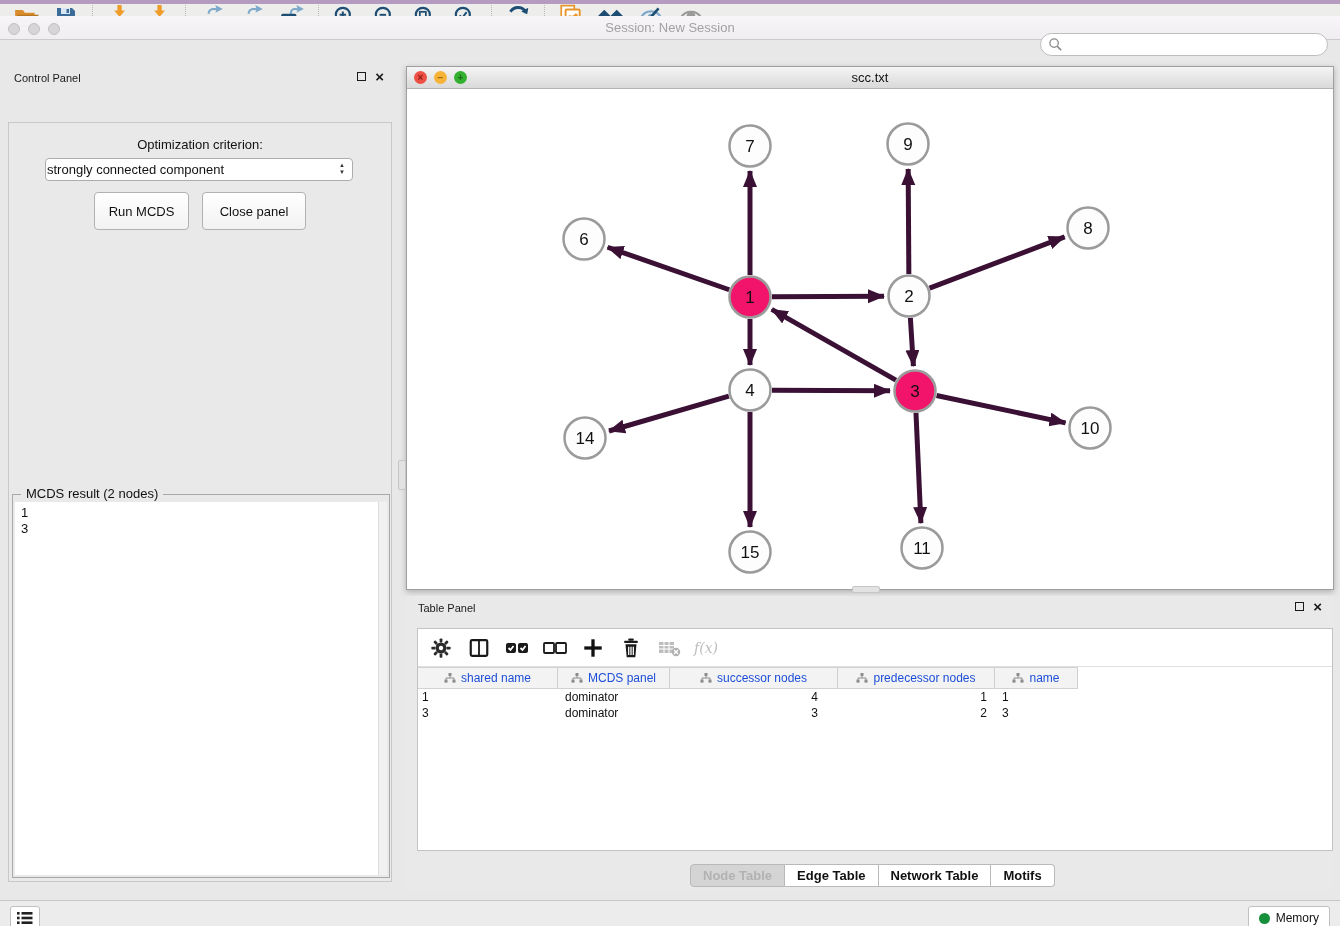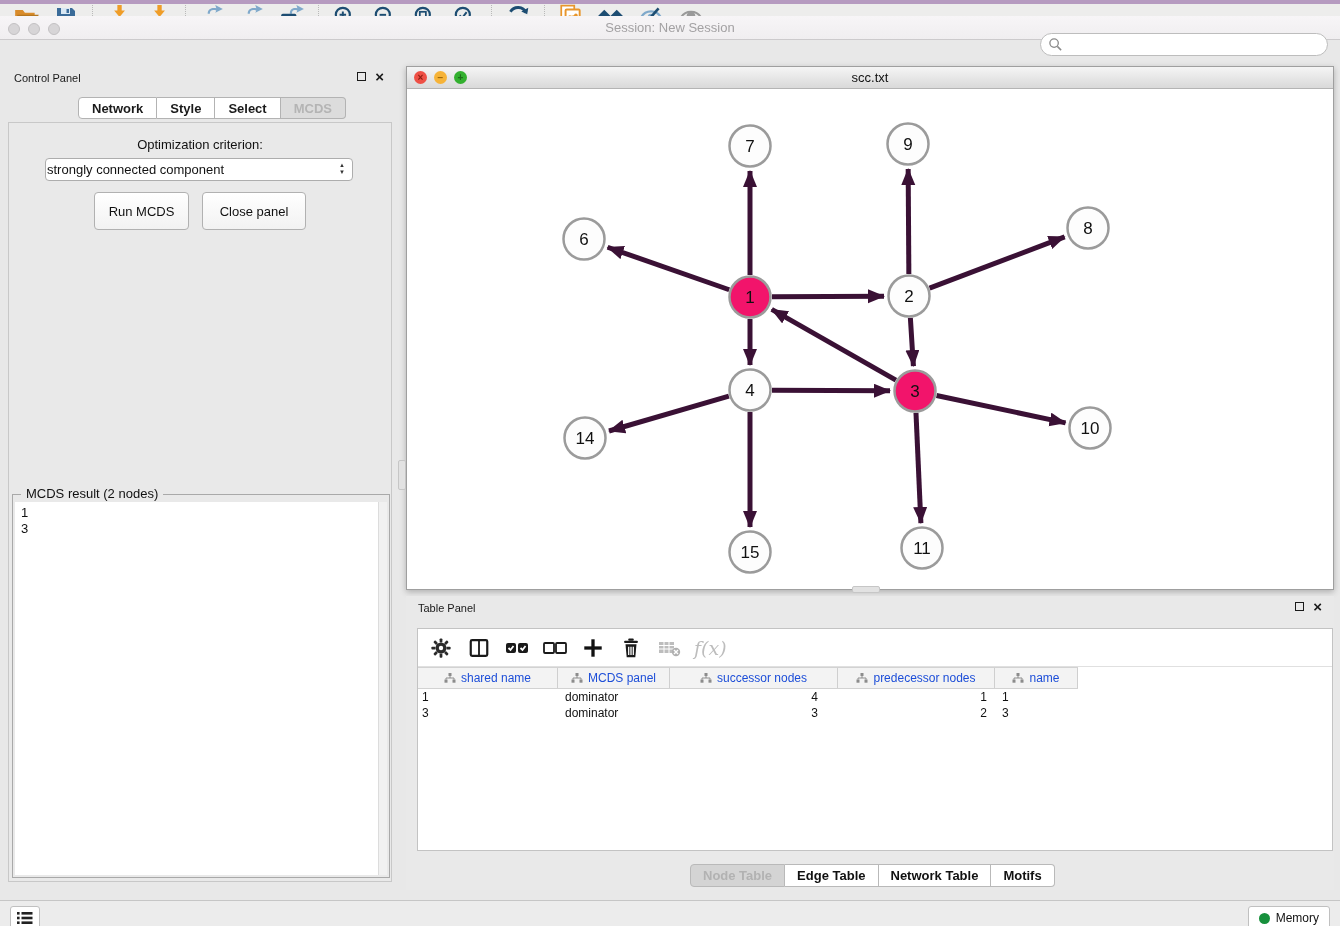--- a/index.html
+++ b/index.html
@@ -59,21 +59,21 @@
   .vgrip{left:398px;top:460px;width:8px;height:30px;background:#e2e2e2;border:1px solid #c6c6c6;border-radius:2px;}
   .hgrip{left:852px;top:586px;width:28px;height:7px;background:#e2e2e2;border:1px solid #c6c6c6;border-radius:2px;}
 
   
   #table-panel{left:406px;top:596px;width:928px;height:294px;background:#e9e9e9;}
   #tp-title{left:12px;top:6px;}
   #tp-btns{right:12px;top:6px;}
   #tp-main{left:11px;top:32px;width:916px;height:223px;background:#fff;border:1px solid #c3c3c3;}
   #tp-toolbar{left:0;top:0;width:914px;height:38px;display:flex;align-items:center;padding-left:10px;border-bottom:1px solid #e0e0e0;}
   .tpi{width:26px;height:26px;display:flex;align-items:center;justify-content:center;margin-right:12px;}
-  #fx-label{font-family:"DejaVu Serif","Liberation Serif",serif;font-style:italic;font-size:19px;color:#bdbdbd;}
+  #fx-label{font-family:"DejaVu Serif","Liberation Serif",serif;font-style:italic;font-size:14px;color:#bdbdbd;}
   #tbl-header{left:0;top:38px;display:flex;height:22px;border-top:1px solid #d2d2d2;border-bottom:1px solid #d2d2d2;}
   .th{background:#f3f3f3;border-right:1px solid #cfcfcf;display:flex;align-items:center;justify-content:center;gap:5px;font-size:12px;color:#1d4ed8;height:20px;}
   .tr{display:flex;height:16px;}
   .td{font-size:12px;color:#111;line-height:16px;white-space:nowrap;overflow:hidden;}
   #tbl-body{left:0;top:60px;width:914px;}
 
   #tp-tabs{left:284px;top:268px;height:23px;}
   .seg2{border:1px solid #b9b9b9;border-left:none;background:#fff;color:#111;font-size:13px;font-weight:600;display:flex;align-items:center;justify-content:center;padding:0 12px;height:23px;}
   .seg2:first-child{border-left:1px solid #b9b9b9;border-radius:4px 0 0 4px;}
   .seg2:last-child{border-radius:0 4px 4px 0;}
@@ -244,26 +244,20 @@
       <input type="text" placeholder="" style="">
     </div>
   </div>
 
   <div id="control-panel" class="abs">
     <div id="cp-title" class="abs panel-title">Control Panel</div>
     <div id="cp-btns" class="abs win-btns">
       <span class="float-ico"></span>
       <span class="close-ico">×</span>
     </div>
-    <div id="cp-tabs" class="abs segbar">
-        <span class="seg">Network</span>
-        <span class="seg">Style</span>
-        <span class="seg">Select</span>
-        <span class="seg active">MCDS</span>
-      </div>
     <div id="cp-inner" class="abs"></div>
     <div id="opt-label" class="abs">Optimization criterion:</div>
     <div id="opt-select" class="abs">
       <span>strongly connected component</span>
       <div class="updown">▲<br>▼</div>
     </div>
     <div id="run-btn" class="btn">Run MCDS</div>
     <div id="close-btn" class="btn">Close panel</div>
     <div id="result-group" class="abs">
       <div id="result-label" class="abs">MCDS result (2 nodes)</div>

